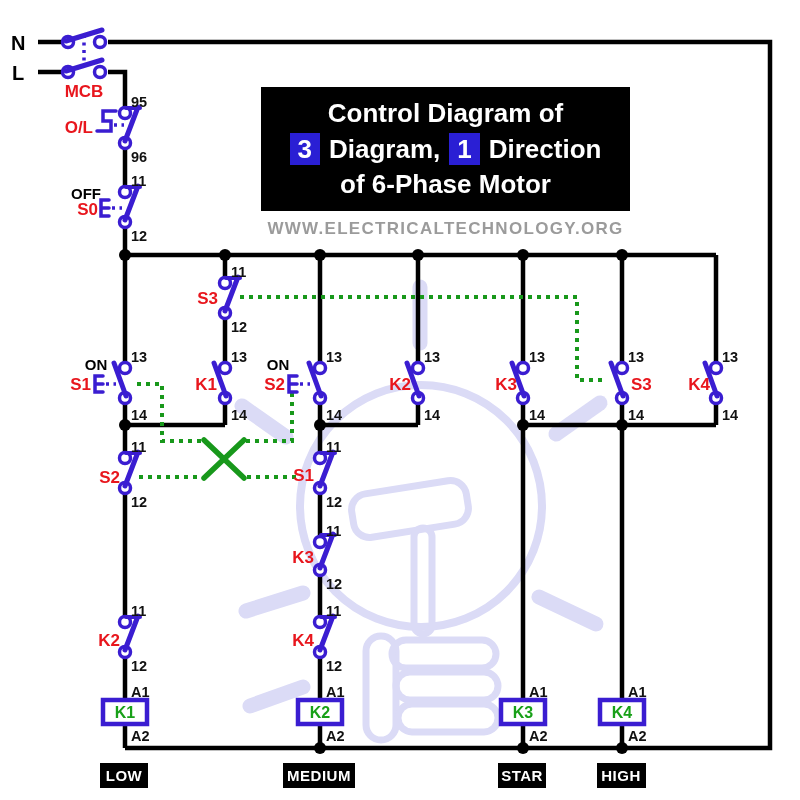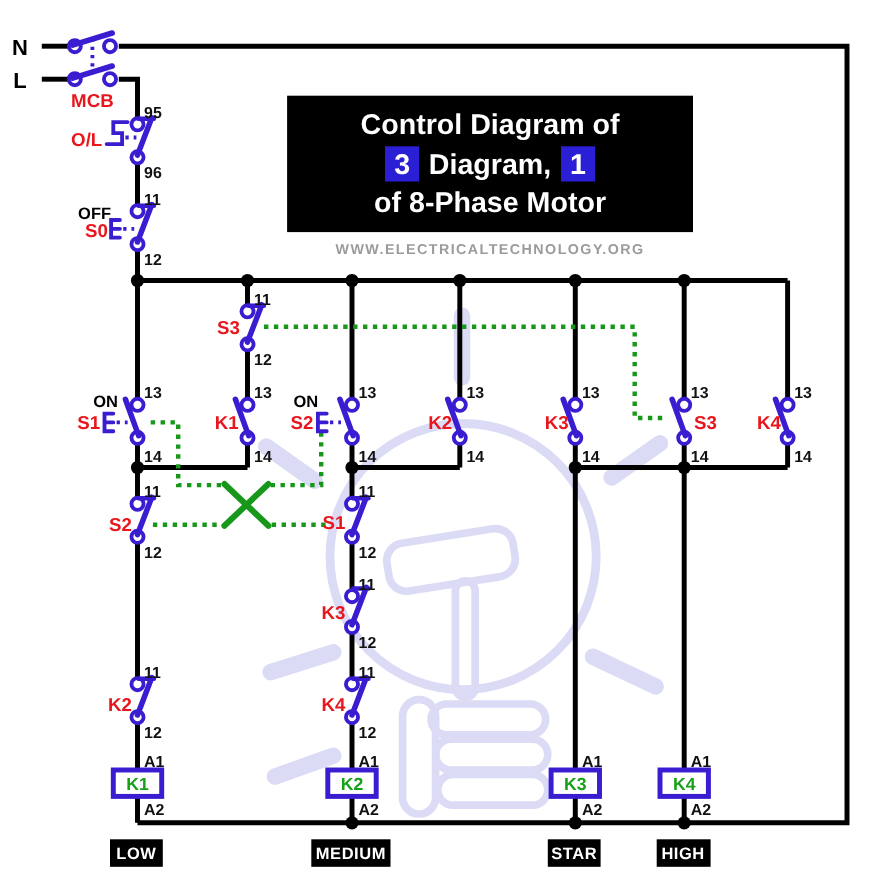--- a/index.html
+++ b/index.html
@@ -30,21 +30,21 @@
   .speed{font-size:15px;font-weight:700;fill:#fff;text-anchor:middle;letter-spacing:.5px;}
   .ts{text-anchor:start;} .tm{text-anchor:middle;} .te{text-anchor:end;}
 
   
   .title-block{position:absolute;left:261px;top:87px;width:369px;height:124px;background:#000;
     color:#fff;display:flex;flex-direction:column;align-items:center;justify-content:center;
     gap:3px;font-weight:700;font-size:26px;line-height:1.25;z-index:3;}
   .t-line{display:flex;align-items:center;gap:9px;white-space:nowrap;}
   .badge{background:#2a1fd4;color:#fff;display:inline-block;padding:0 8px;line-height:32px;}
   .website{position:absolute;left:261px;top:219px;width:369px;text-align:center;z-index:3;
-    font-weight:700;font-size:13px;letter-spacing:1.3px;color:#9b9b9b;}
+    font-weight:700;font-size:17px;letter-spacing:1.3px;color:#9b9b9b;}
 </style>
 </head>
 <body>
 
 <div id="stage">
 
   <svg width="800" height="800" viewBox="0 0 800 800" style="z-index:0">
     <g stroke="#dbdbf6" fill="none">
       <circle cx="421" cy="506" r="121" stroke-width="8"></circle>
       <g stroke-width="15" stroke-linecap="round">
@@ -313,20 +313,21 @@
   </svg>
 
   <div class="title-block">
     <div class="t-line">
       <span>Control Diagram of</span>
     </div>
     <div class="t-line">
       <span class="badge">3</span>
       <span>Diagram,</span>
       <span class="badge">1</span>
+      <span>Direction</span>
     </div>
     <div class="t-line">
-      <span>of 8-Phase Motor</span>
+      <span>of 6-Phase Motor</span>
     </div>
   </div>
   <div class="website">WWW.ELECTRICALTECHNOLOGY.ORG</div>
 
 </div>
 
 </body></html>

